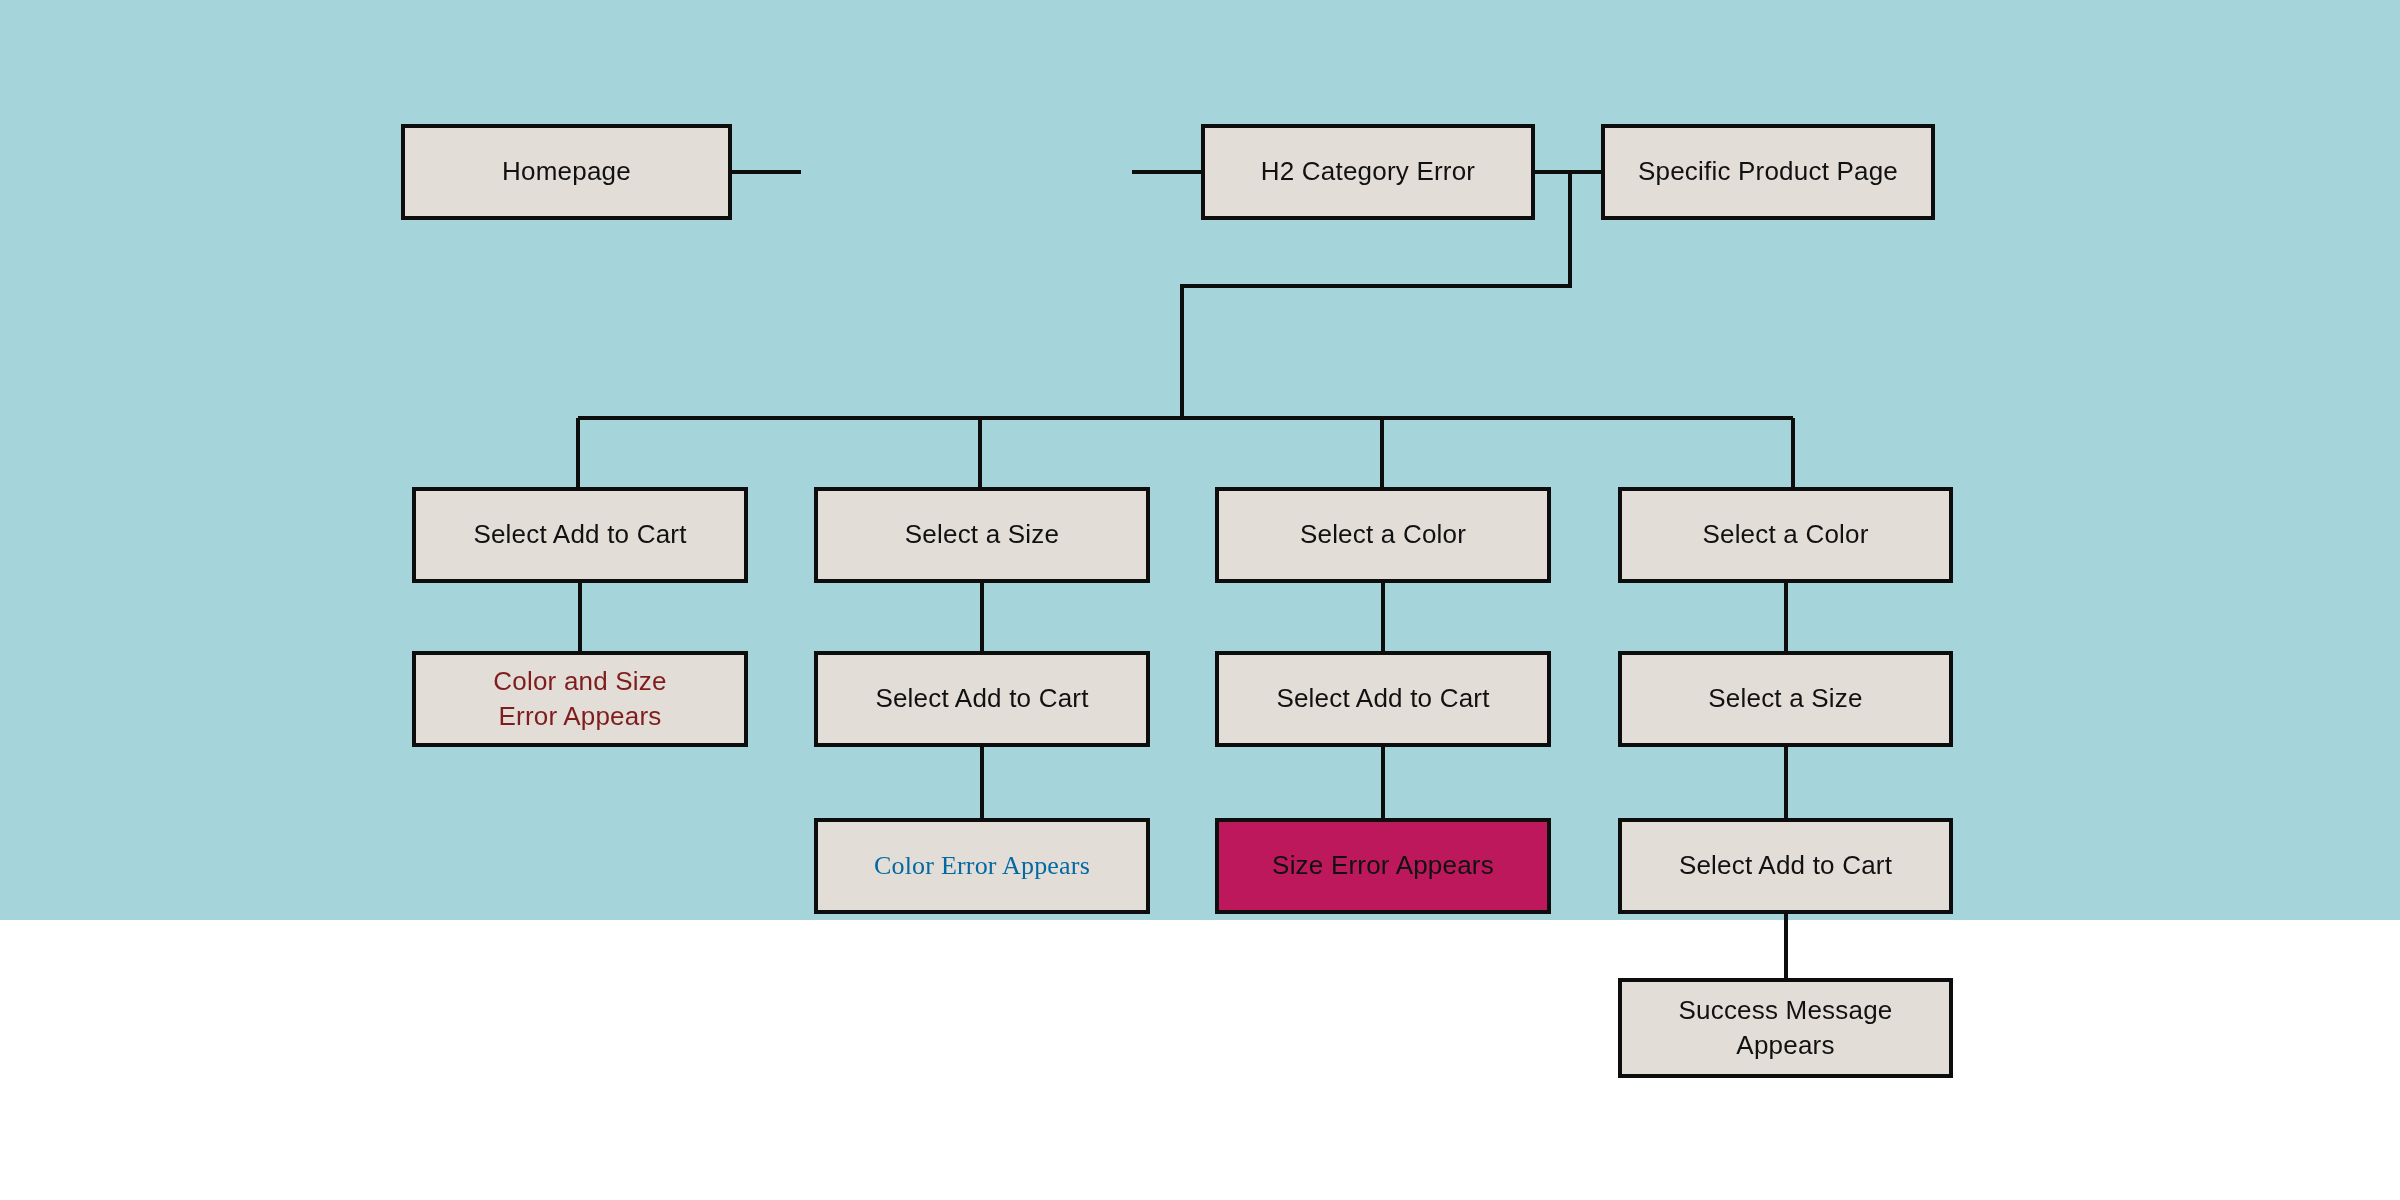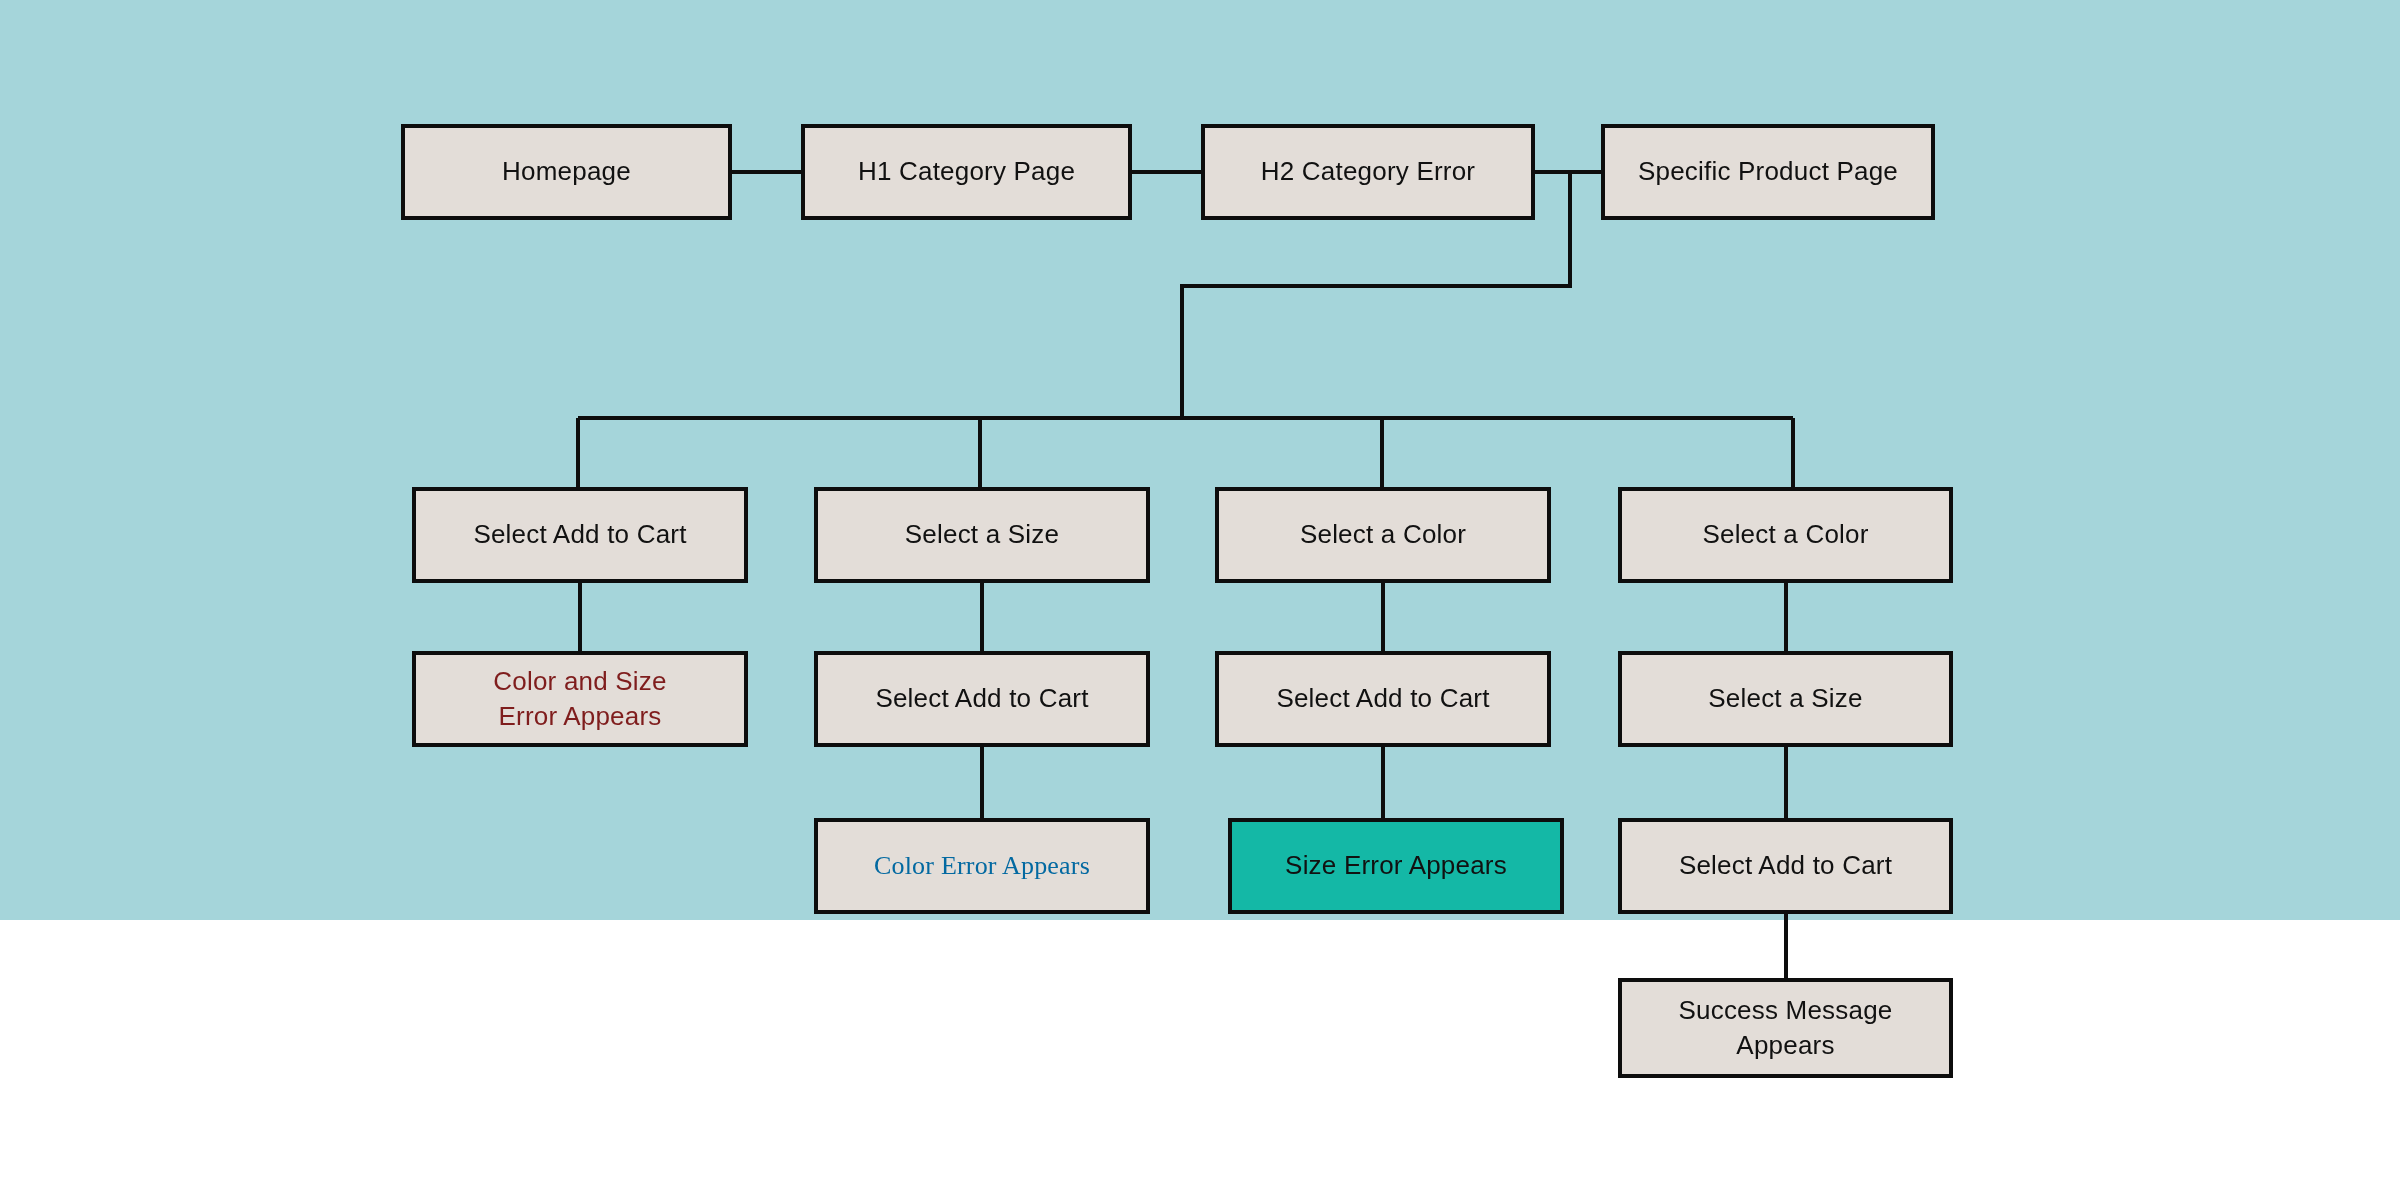--- a/index.html
+++ b/index.html
@@ -64,23 +64,20 @@
       <path d="M 982 747 L 982 818" fill="none" stroke="#0d0d0d" stroke-width="4" stroke-linecap="butt" stroke-linejoin="miter"></path>
       <path d="M 1383 583 L 1383 651" fill="none" stroke="#0d0d0d" stroke-width="4" stroke-linecap="butt" stroke-linejoin="miter"></path>
       <path d="M 1383 747 L 1383 818" fill="none" stroke="#0d0d0d" stroke-width="4" stroke-linecap="butt" stroke-linejoin="miter"></path>
       <path d="M 1786 583 L 1786 651" fill="none" stroke="#0d0d0d" stroke-width="4" stroke-linecap="butt" stroke-linejoin="miter"></path>
       <path d="M 1786 747 L 1786 818" fill="none" stroke="#0d0d0d" stroke-width="4" stroke-linecap="butt" stroke-linejoin="miter"></path>
       <path d="M 1786 914 L 1786 978" fill="none" stroke="#0d0d0d" stroke-width="4" stroke-linecap="butt" stroke-linejoin="miter"></path>
     </svg>
 <div class="node" style="left: 401px; top: 124px; width: 331px; height: 96px; background: rgb(227, 221, 216); border-color: rgb(13, 13, 13);">
       <div class="node-label" style="color: rgb(17, 17, 17);">Homepage</div>
     </div>
-    <div class="node" style="left: 801px; top: 124px; width: 331px; height: 96px; background: rgb(227, 221, 216); border-color: rgb(13, 13, 13);">
-      <div class="node-label" style="color: rgb(17, 17, 17);">H1 Category Page</div>
-    </div>
     <div class="node" style="left: 1201px; top: 124px; width: 334px; height: 96px; background: rgb(227, 221, 216); border-color: rgb(13, 13, 13);">
       <div class="node-label" style="color: rgb(17, 17, 17);">H2 Category Error</div>
     </div>
     <div class="node" style="left: 1601px; top: 124px; width: 334px; height: 96px; background: rgb(227, 221, 216); border-color: rgb(13, 13, 13);">
       <div class="node-label" style="color: rgb(17, 17, 17);">Specific Product Page</div>
     </div>
     <div class="node" style="left: 412px; top: 487px; width: 336px; height: 96px; background: rgb(227, 221, 216); border-color: rgb(13, 13, 13);">
       <div class="node-label" style="color: rgb(17, 17, 17);">Select Add to Cart</div>
     </div>
     <div class="node" style="left: 412px; top: 651px; width: 336px; height: 96px; background: rgb(227, 221, 216); border-color: rgb(13, 13, 13);">
@@ -95,21 +92,21 @@
     </div>
     <div class="node" style="left: 814px; top: 818px; width: 336px; height: 96px; background: rgb(227, 221, 216); border-color: rgb(13, 13, 13);">
       <div class="node-label" style="color: #0369a1; font-family: Liberation Serif, serif;">Color Error Appears</div>
     </div>
     <div class="node" style="left: 1215px; top: 487px; width: 336px; height: 96px; background: rgb(227, 221, 216); border-color: rgb(13, 13, 13);">
       <div class="node-label" style="color: rgb(17, 17, 17);">Select a Color</div>
     </div>
     <div class="node" style="left: 1215px; top: 651px; width: 336px; height: 96px; background: rgb(227, 221, 216); border-color: rgb(13, 13, 13);">
       <div class="node-label" style="color: rgb(17, 17, 17);">Select Add to Cart</div>
     </div>
-    <div class="node" style="left: 1215px; top: 818px; width: 336px; height: 96px; background: #14b8a6; border-color: rgb(13, 13, 13); margin-left: 13px;">
+    <div class="node" style="left: 1215px; top: 818px; width: 336px; height: 96px; background: #be185d; border-color: rgb(13, 13, 13);">
       <div class="node-label" style="color: rgb(17, 17, 17);">Size Error Appears</div>
     </div>
     <div class="node" style="left: 1618px; top: 487px; width: 335px; height: 96px; background: rgb(227, 221, 216); border-color: rgb(13, 13, 13);">
       <div class="node-label" style="color: rgb(17, 17, 17);">Select a Color</div>
     </div>
     <div class="node" style="left: 1618px; top: 651px; width: 335px; height: 96px; background: rgb(227, 221, 216); border-color: rgb(13, 13, 13);">
       <div class="node-label" style="color: rgb(17, 17, 17);">Select a Size</div>
     </div>
     <div class="node" style="left: 1618px; top: 818px; width: 335px; height: 96px; background: rgb(227, 221, 216); border-color: rgb(13, 13, 13);">
       <div class="node-label" style="color: rgb(17, 17, 17);">Select Add to Cart</div>

